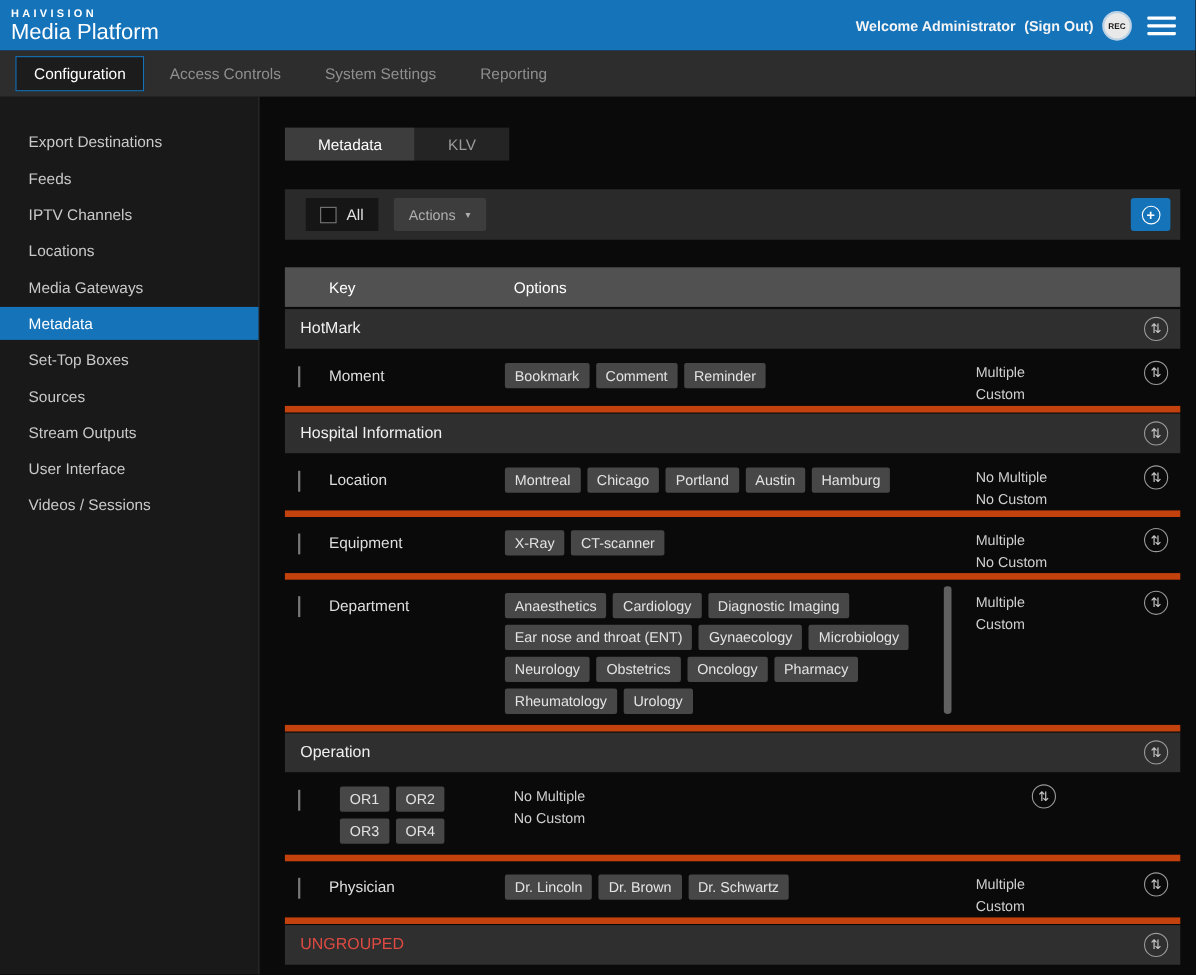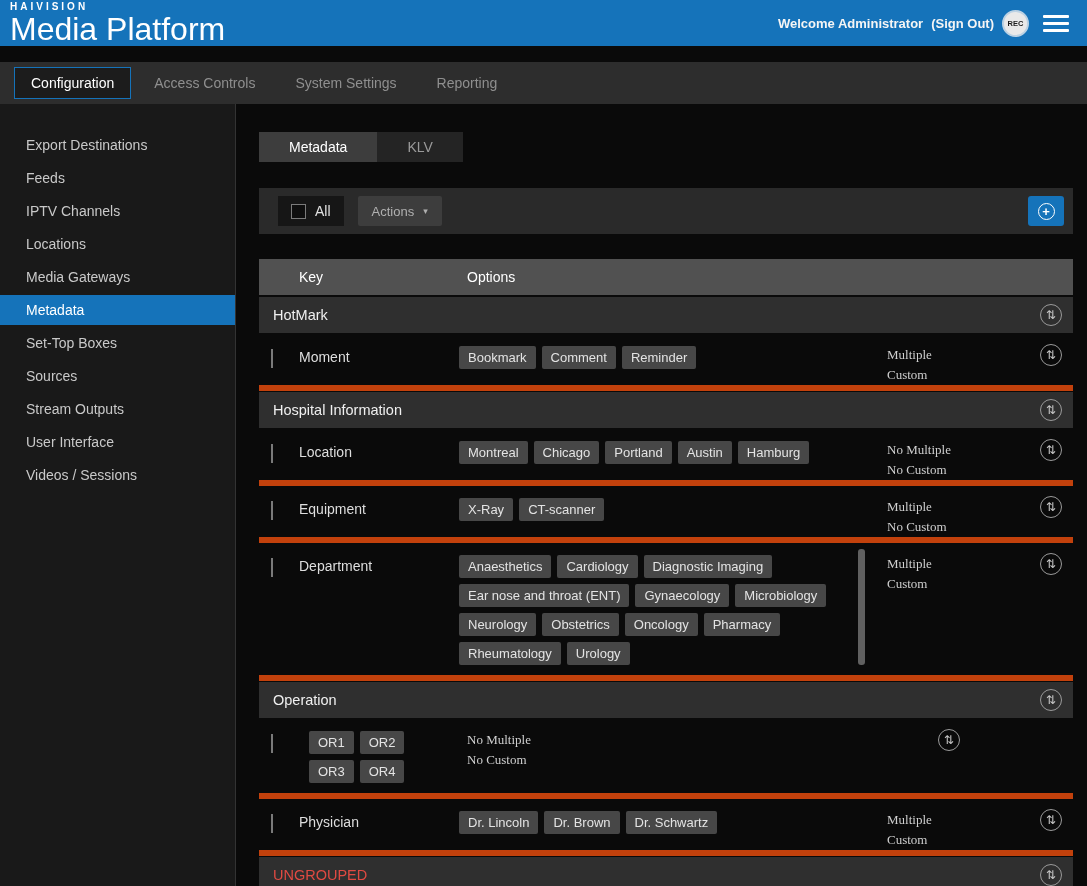--- a/index.html
+++ b/index.html
@@ -6,31 +6,31 @@
   html,body { margin:0; padding:0; }
   body {
     width:1087px; height:886px; overflow:hidden;
     background:#0a0a0a;
     font-family:"Liberation Sans", sans-serif;
   }
   
   .topbar { height:46px; background:#1573ba; display:flex; align-items:center; padding:0 12px 0 10px; }
   .brand { display:flex; flex-direction:column; line-height:1; }
   .brand-top { color:#fff; font-size:10px; font-weight:bold; letter-spacing:3px; }
-  .brand-bottom { color:#fff; font-size:32px; margin-top:1px; font-weight:normal; }
+  .brand-bottom { color:#fff; font-size:20px; margin-top:1px; font-weight:normal; }
   .topbar-right { margin-left:auto; display:flex; align-items:center; gap:8px; }
   .welcome { color:#f5f5f5; font-size:13px; font-weight:bold; }
   .signout { color:#f5f5f5; font-size:13px; font-weight:bold; cursor:pointer; text-decoration:none; }
   .rec-badge { width:27px; height:27px; border-radius:50%; background:#e9e9e9; color:#1b1b1b;
     font-size:7.5px; font-weight:bold; display:flex; align-items:center; justify-content:center;
     border:2px solid #bcd2e4; cursor:pointer; }
   .hamburger { display:flex; flex-direction:column; gap:4px; padding:4px 6px; cursor:pointer; }
   .hamburger i { display:block; width:26px; height:3px; background:#fff; border-radius:1px; }
   
-  .navbar { height:42px; background:#2d2d2d; display:flex; align-items:center; padding-left:14px; gap:6px;margin-top:16px; }
+  .navbar { height:42px; background:#2d2d2d; display:flex; align-items:center; padding-left:14px; gap:6px; }
   .nav-tab { padding:7px 16px; font-size:14px; color:#8f8f8f; cursor:pointer; border:1px solid transparent; }
   .nav-tab.active { color:#fff; background:#1c1c1c; border:1px solid #1573ba; }
   
   .content { display:flex; height:798px; }
   .sidebar { width:236px; background:#191919; border-right:1px solid #333; padding-top:26px; flex-shrink:0; }
   .side-item { padding:7px 10px 7px 26px; font-size:14px; color:#c9c9c9; cursor:pointer; margin-bottom:3px; }
   .side-item.active { background:#1573ba; color:#fff; }
   .main { flex:1; padding:28px 14px 0 23px; background:#0a0a0a; }
   
   .main-tabs { display:flex; margin-bottom:26px; }
@@ -58,21 +58,21 @@
   .group-header { background:#2f2f2f; height:36px; display:grid; grid-template-columns:1fr 44px;
     align-items:center; margin-bottom:1px; margin-top:1px; }
   .group-name { padding-left:14px; font-size:14.5px; color:#f0f0f0; }
   .group-name.red { color:#e04a42; }
   .trow { border-bottom:6px solid #c2410c; }
   .cell-check { padding:16px 0 0 12px; }
   .cell-key { padding-top:15px; font-size:14px; color:#dedede; }
   .cell-values { padding:9px 14px 7px 10px; position:relative; }
   .tag { display:inline-block; background:#474747; color:#e3e3e3; font-size:13px; padding:4px 9px;
     margin:3px 6px 3px 0; border-radius:2px; }
-  .cell-options { padding-top:11px; padding-left:18px; font-size:13px; color:#cfcfcf; line-height:20px;font-family:Liberation Serif, serif; }
+  .cell-options { padding-top:11px; padding-left:18px; font-size:13px; color:#cfcfcf; line-height:20px; }
   .cell-icon { padding-top:10px; display:flex; justify-content:center; align-items:flex-start; }
   .group-header .cell-icon { padding-top:0; align-items:center; }
   .circle-icon { width:22px; height:22px; border:1px solid #9a9a9a; border-radius:50%; color:#c9c9c9;
     display:flex; align-items:center; justify-content:center; font-size:12px; cursor:pointer; flex-shrink:0; }
   .vscroll { position:absolute; right:4px; top:6px; bottom:10px; width:7px; background:#606060; border-radius:3px; }
 </style>
 </head>
 <body>
 
 <div class="topbar">

